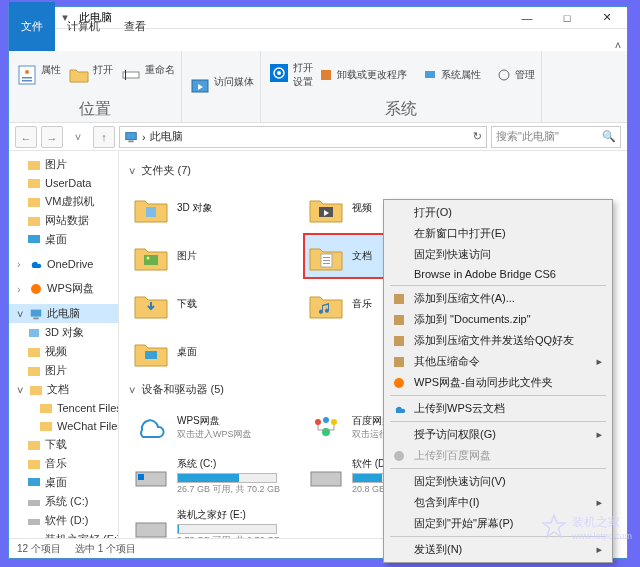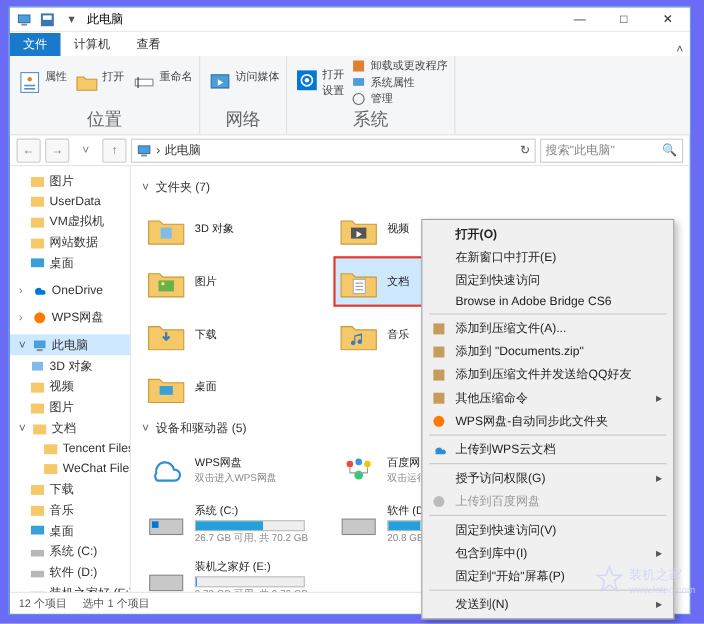--- a/index.html
+++ b/index.html
@@ -6,31 +6,31 @@
 body { background: #6b6cf5; width: 640px; height: 567px; position: relative; overflow: hidden; }
 .window { position: absolute; left: 8px; top: 6px; width: 620px; height: 553px; background: #fff; border: 1px solid #4a8fcf; display: flex; flex-direction: column; font-size: 11px; }
 .titlebar { height: 22px; display: flex; align-items: center; background: #fff; border-bottom: 1px solid #e5e5e5; }
 .titlebar-left { display: flex; align-items: center; gap: 6px; padding-left: 6px; }
 .titlebar-icon { width: 14px; height: 14px; }
 .tb-btn { width: 16px; height: 16px; display: flex; align-items: center; justify-content: center; color: #555; }
 .titlebar-title { color: #000; }
 .winbtns { margin-left: auto; display: flex; }
 .winbtn { width: 40px; height: 22px; display: flex; align-items: center; justify-content: center; color: #333; }
 .tabs { height: 22px; display: flex; align-items: flex-end; background: #fff; }
-.tab { padding: 3px 12px; color: #333; font-size: 11px; }
+.tab { padding: 17px 12px; color: #333; font-size: 11px; }
 .tab.active { background: #1979ca; color: #fff; }
 .tab-drop { margin-left: auto; width: 18px; text-align: center; color: #555; }
 .ribbon { height: 72px; background: #f5f6f7; border-bottom: 1px solid #e1e1e1; display: flex; font-size: 10px; color: #444; }
 .rgrp { border-right: 1px solid #e1e1e1; display: flex; flex-direction: column; }
 .rgrp-body { flex: 1; display: flex; align-items: center; padding: 2px 6px; gap: 6px; }
 .rgrp-label { text-align: center; font-size: 16px; color: #666; padding-bottom: 2px; }
 .ritem { display: flex; flex-direction: row; align-items: flex-start; gap: 2px; min-width: 36px; }
 .ricon { width: 24px; height: 24px; display: flex; align-items: center; justify-content: center; }
 .ritem-sm { display: flex; align-items: center; gap: 4px; font-size: 10px; }
-.rcol { display: flex; flex-direction: column; gap: 1px; }
+.rcol { display: flex; flex-direction: row; gap: 16px; }
 .addr { height: 28px; display: flex; align-items: center; gap: 4px; padding: 3px 6px; border-bottom: 1px solid #e5e5e5; }
 .navarrow { width: 22px; height: 22px; border: 1px solid #ccc; border-radius: 2px; display: flex; align-items: center; justify-content: center; color: #777; background: #f8f8f8; }
 .addrbar { flex: 1; height: 22px; border: 1px solid #ccc; display: flex; align-items: center; padding: 0 4px; gap: 4px; color: #333; }
 .searchbar { width: 130px; height: 22px; border: 1px solid #ccc; display: flex; align-items: center; padding: 0 4px; color: #888; }
 .body { flex: 1; display: flex; overflow: hidden; }
 .tree { width: 110px; border-right: 1px solid #e5e5e5; overflow-y: auto; padding: 4px 0; font-size: 11px; }
 .tnode { display: flex; align-items: center; gap: 4px; padding: 2px 4px 2px 18px; color: #333; white-space: nowrap; }
 .tnode.l1 { padding-left: 8px; }
 .tnode.sel { background: #cde8ff; }
 .tico { width: 14px; height: 14px; flex-shrink: 0; }
@@ -130,21 +130,20 @@
         <div class="ritem">
             <div class="ricon">
               <svg width="22" height="22" viewBox="0 0 22 22">
                 <rect x="3" y="4" width="16" height="12" fill="#4a9eda" stroke="#2b6ca3"></rect>
                 <polygon points="9,8 9,14 14,11" fill="#fff"></polygon>
               </svg>
             </div>
             <span>访问媒体</span>
           </div>
       </div>
-      <div class="rgrp-label">网络</div>
     </div>
     <div class="rgrp">
       <div class="rgrp-body">
         <div class="ritem">
             <div class="ricon">
               <svg width="24" height="24" viewBox="0 0 24 24">
                 <rect x="3" y="3" width="18" height="18" fill="#0078d7"></rect>
                 <circle cx="12" cy="12" r="5" fill="none" stroke="#fff" stroke-width="1.5"></circle>
                 <circle cx="12" cy="12" r="2" fill="#fff"></circle>
               </svg>
@@ -498,21 +497,21 @@
     </div>
   </div>
 
   <div class="status">
     <span>12 个项目</span>
     <span>选中 1 个项目</span>
   </div>
 
   <div class="ctxmenu">
     <div class="mrow">
-        <span style="font-weight:bold">打开(O)</span>
+        <span style="font-weight:normal">打开(O)</span>
       </div>
     <div class="mrow">
         <span>在新窗口中打开(E)</span>
       </div>
     <div class="mrow">
         <span>固定到快速访问</span>
       </div>
     <div class="mrow">
         <span>Browse in Adobe Bridge CS6</span>
       </div>

